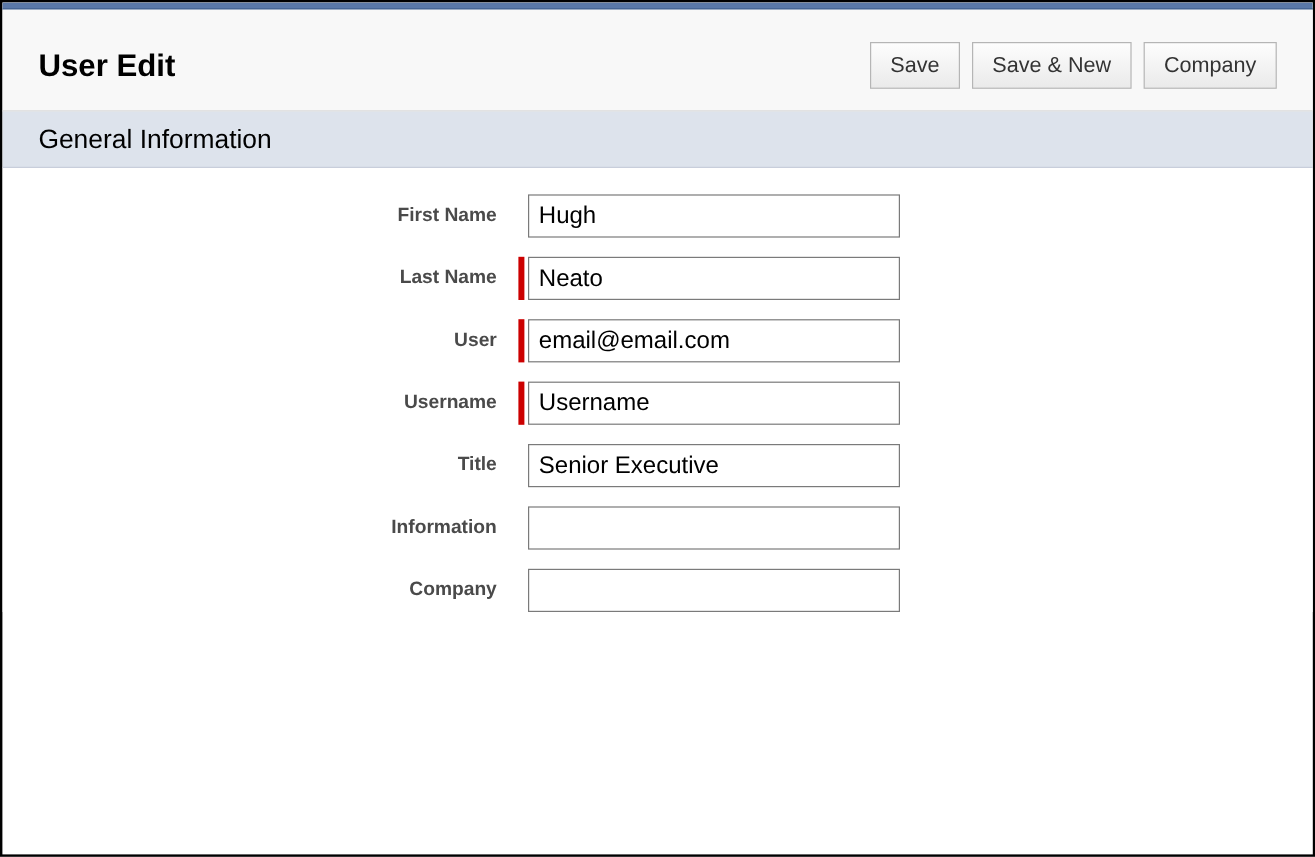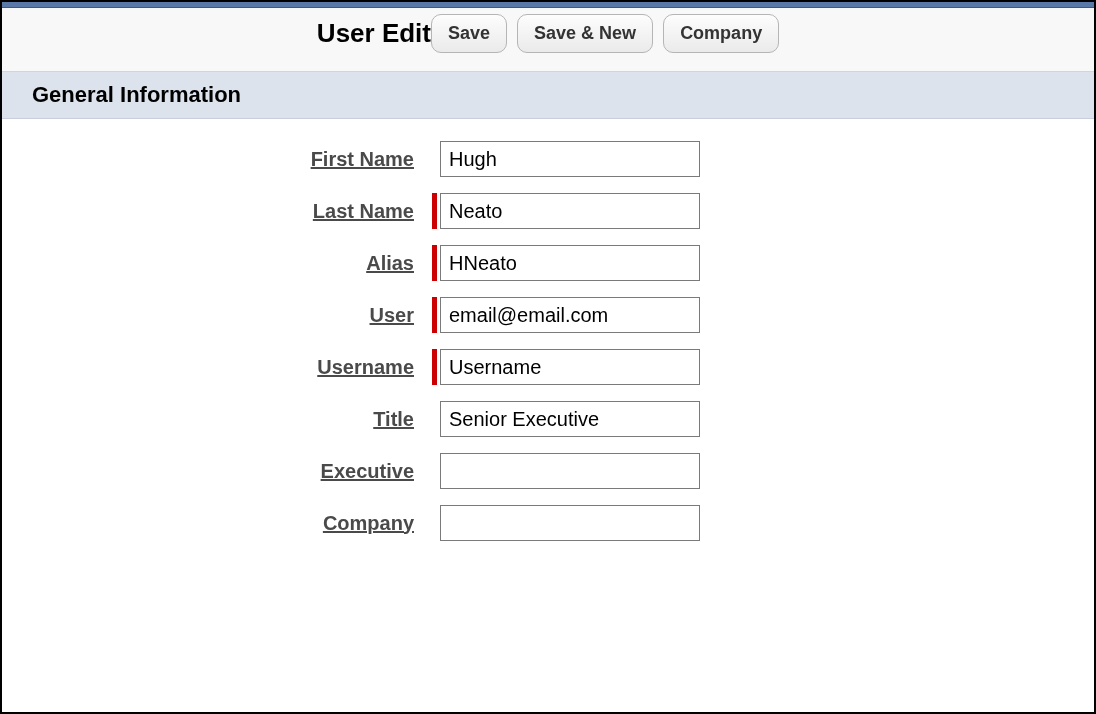--- a/index.html
+++ b/index.html
@@ -11,83 +11,82 @@
       border: 2px solid #000;
       overflow: hidden;
     }
     .topbar {
       height: 6px;
       background: #5a78a8;
       border-bottom: 1px solid #3a5a88;
     }
     .header {
       display: flex;
-      justify-content: center;
+      justify-content: space-between;
       align-items: center;
-      padding: 6px 30px 18px 30px;
+      padding: 27px 30px 18px 30px;
       border-bottom: 1px solid #d4d4d4;
       background: #f8f8f8;
     }
     .page-title {
       font-size: 26px;
       font-weight: bold;
       color: #000;
     }
     .button-row {
       display: flex;
       gap: 10px;
     }
     .btn {
       font-family: Arial, Helvetica, sans-serif;
       font-size: 18px;
-      font-weight: bold;
+      font-weight: normal;
       color: #333;
       background: linear-gradient(to bottom, #fdfdfd, #eaeaea);
       border: 1px solid #b5b5b5;
-      border-radius: 10px;
+      border-radius: 0;
       padding: 8px 16px;
       cursor: pointer;
     }
     .section-header {
       background: #dde3ec;
       padding: 10px 30px;
       font-size: 22px;
-      font-weight: bold;
+      font-weight: normal;
       color: #000;
       border-bottom: 1px solid #c8cedb;
     }
     .form-area {
       padding: 22px 30px 0 30px;
       background: #fff;
     }
     .form-row {
       display: flex;
       align-items: center;
       margin-bottom: 16px;
     }
     .form-label {
       width: 400px;
       text-align: right;
-      font-size: 20px;
+      font-size: 16px;
       font-weight: bold;
       color: #4a4a4a;
       padding-right: 18px;
-      text-decoration: underline;
     }
     .required-bar {
       width: 5px;
       height: 36px;
       background: #c00;
       margin-right: 3px;
     }
     .required-spacer {
       width: 8px;
     }
     .form-input {
-      width: 260px;
+      width: 310px;
       height: 36px;
       font-size: 20px;
       padding: 4px 8px;
       border: 1px solid #7a7a7a;
       background: #fff;
       color: #000;
     }
     .info-icon {
       width: 26px;
       height: 26px;
@@ -128,25 +127,20 @@
     <div class="required-spacer"></div>
     <input type="text" class="form-input" value="Hugh" style="">
   </div>
 
   <div class="form-row">
     <div class="form-label">Last Name</div>
     <div class="required-bar"></div>
     <input type="text" class="form-input" value="Neato" style="">
   </div>
 
-  <div class="form-row">
-    <div class="form-label">Alias</div>
-    <div class="required-bar"></div>
-    <input type="text" class="form-input" value="HNeato" style="">
-  </div>
 
   <div class="form-row">
     <div class="form-label">User</div>
     <div class="required-bar"></div>
     <input type="text" class="form-input" value="email@email.com" style="">
   </div>
 
   <div class="form-row">
     <div class="form-label">Username</div>
     <div class="required-bar"></div>
@@ -155,21 +149,21 @@
 
 
   <div class="form-row">
     <div class="form-label">Title</div>
     <div class="required-spacer"></div>
     <input type="text" class="form-input" value="Senior Executive" style="">
   </div>
 
 
   <div class="form-row">
-    <div class="form-label">Executive</div>
+    <div class="form-label">Information</div>
     <div class="required-spacer"></div>
     <input type="text" class="form-input" value="" style="">
   </div>
 
   <div class="form-row">
     <div class="form-label">Company</div>
     <div class="required-spacer"></div>
     <input type="text" class="form-input" value="" style="">
   </div>
 

